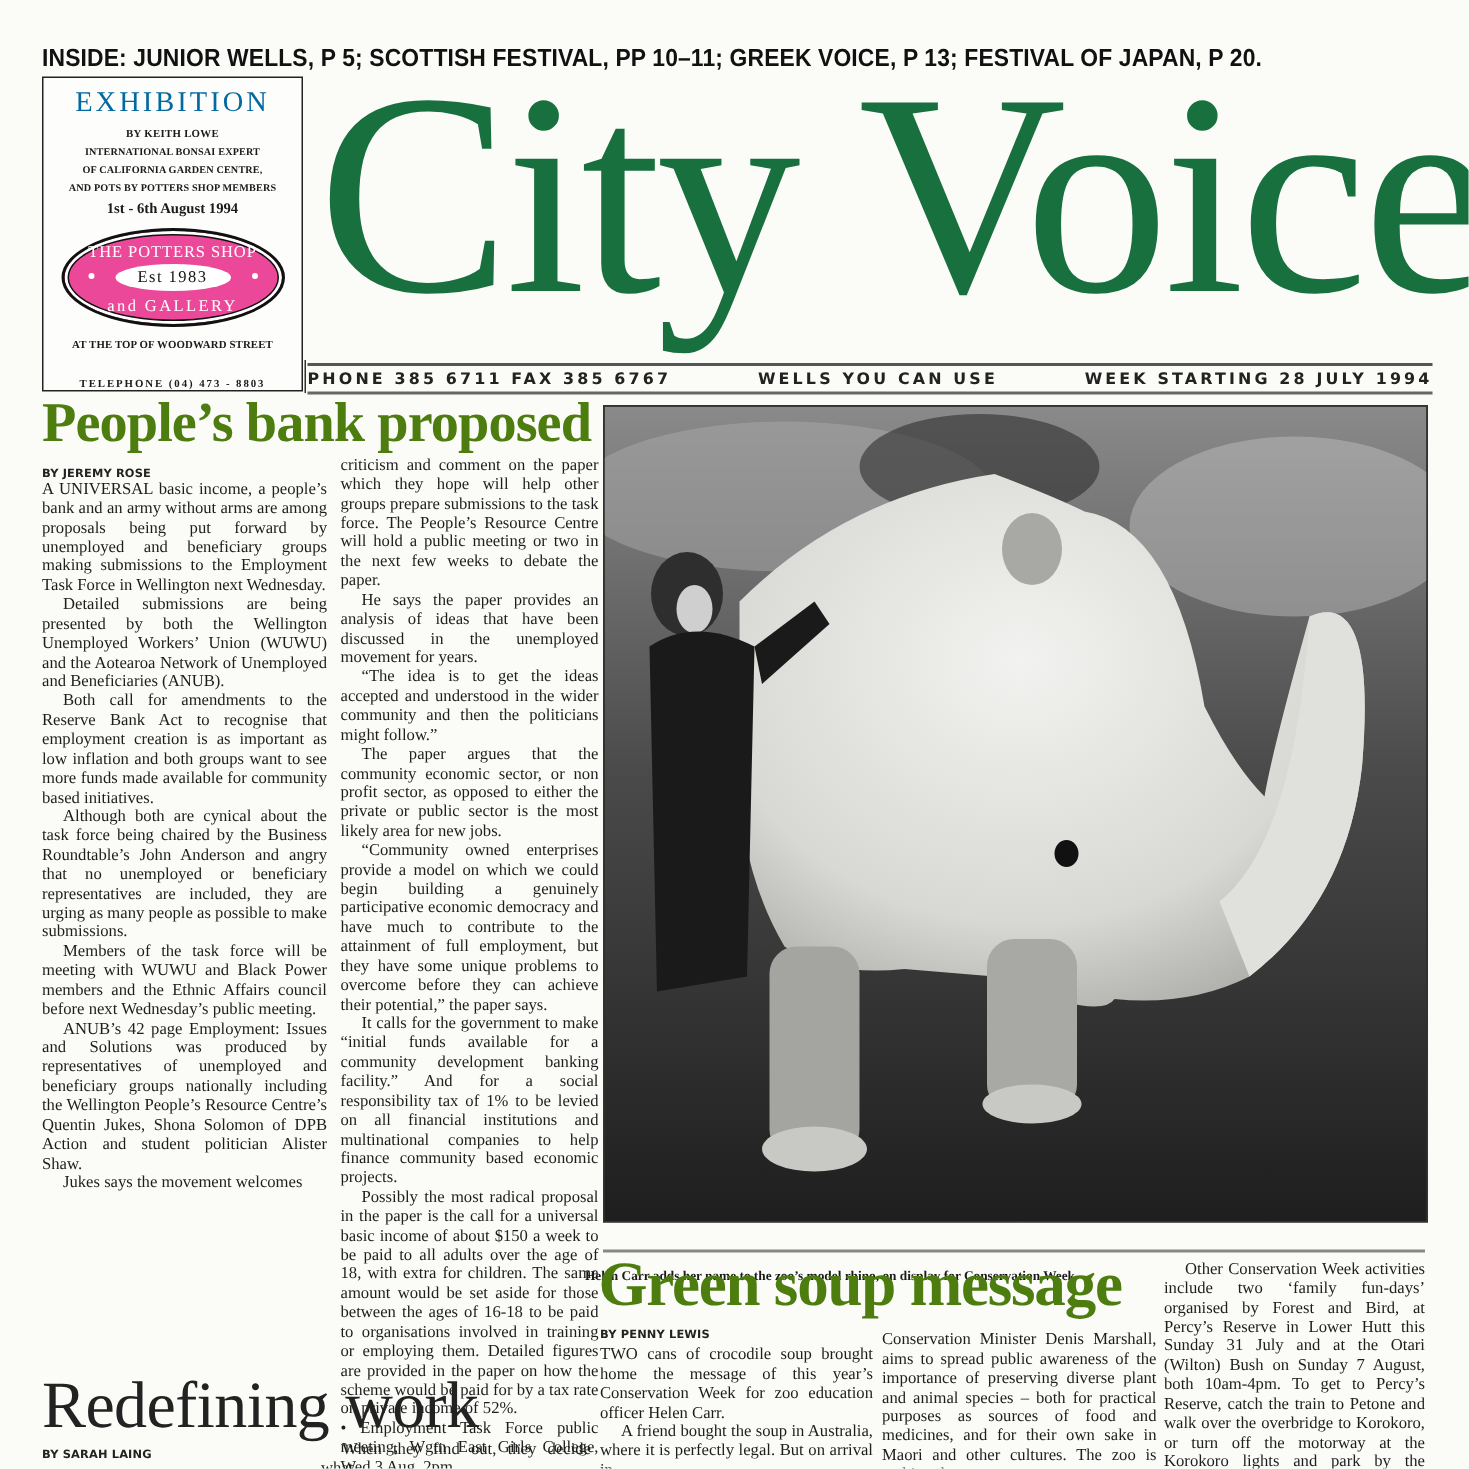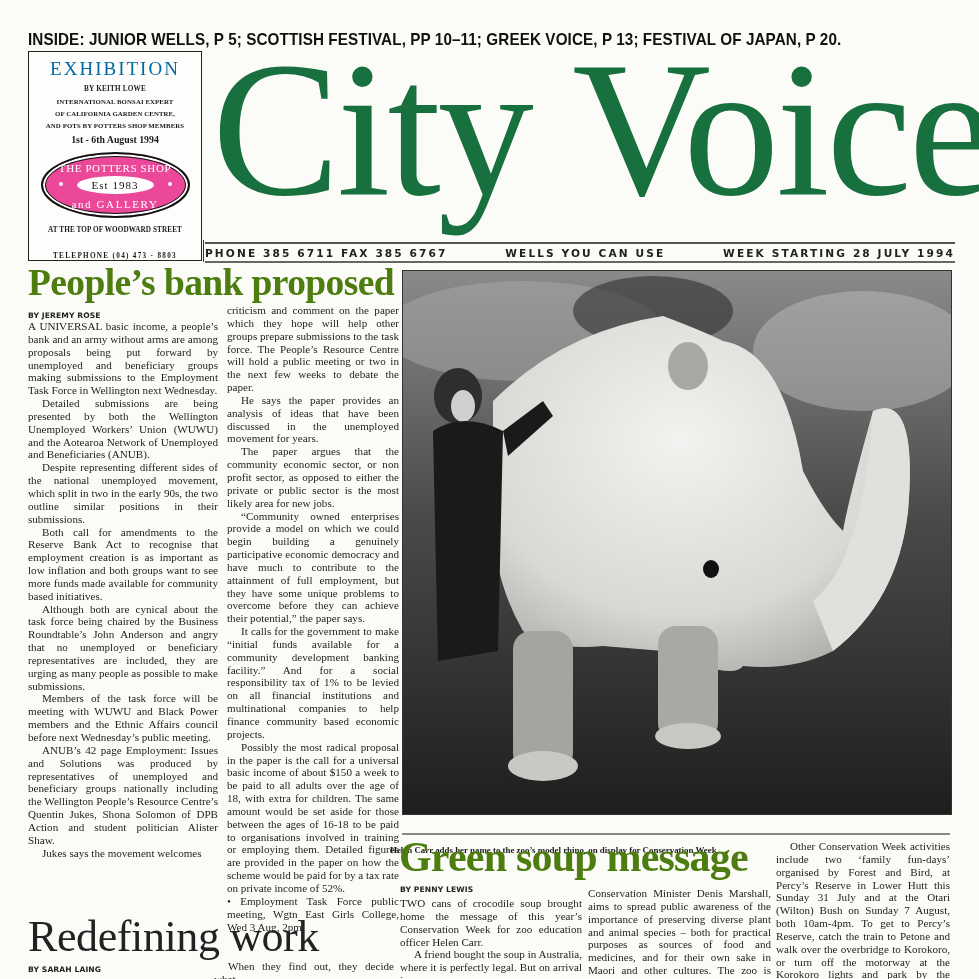--- a/index.html
+++ b/index.html
@@ -84,31 +84,31 @@
   <span>WEEK STARTING 28 JULY 1994</span>
 </div>
 <div class="abs" id="masthead-rule-bot"></div>
 
 <div class="abs headline-bold" id="hl-bank">People’s bank proposed</div>
 <div class="abs byline" id="by-rose">BY JEREMY ROSE</div>
 
 <div class="abs col" id="col1">
   <p class="first">A UNIVERSAL basic income, a people’s bank and an army without arms are among proposals being put forward by unemployed and beneficiary groups making submissions to the Employment Task Force in Wellington next Wednesday.</p>
   <p>Detailed submissions are being presented by both the Wellington Unemployed Workers’ Union (WUWU) and the Aotearoa Network of Unemployed and Beneficiaries (ANUB).</p>
-  <p>Despite representing different sides of the national unemployed movement, which split in two in the early 90s, the two outline similar positions in their submissions.</p>
   <p>Both call for amendments to the Reserve Bank Act to recognise that employment creation is as important as low inflation and both groups want to see more funds made available for community based initiatives.</p>
   <p>Although both are cynical about the task force being chaired by the Business Roundtable’s John Anderson and angry that no unemployed or beneficiary representatives are included, they are urging as many people as possible to make submissions.</p>
   <p>Members of the task force will be meeting with WUWU and Black Power members and the Ethnic Affairs council before next Wednesday’s public meeting.</p>
   <p>ANUB’s 42 page Employment: Issues and Solutions was produced by representatives of unemployed and beneficiary groups nationally including the Wellington People’s Resource Centre’s Quentin Jukes, Shona Solomon of DPB Action and student politician Alister Shaw.</p>
   <p>Jukes says the movement welcomes</p>
 </div>
 
 <div class="abs col" id="col2">
   <p class="first">criticism and comment on the paper which they hope will help other groups prepare submissions to the task force. The People’s Resource Centre will hold a public meeting or two in the next few weeks to debate the paper.</p>
   <p>He says the paper provides an analysis of ideas that have been discussed in the unemployed movement for years.</p>
+  <p>“The idea is to get the ideas accepted and understood in the wider community and then the politicians might follow.”</p>
   <p>The paper argues that the community economic sector, or non profit sector, as opposed to either the private or public sector is the most likely area for new jobs.</p>
   <p>“Community owned enterprises provide a model on which we could begin building a genuinely participative economic democracy and have much to contribute to the attainment of full employment, but they have some unique problems to overcome before they can achieve their potential,” the paper says.</p>
   <p>It calls for the government to make “initial funds available for a community development banking facility.” And for a social responsibility tax of 1% to be levied on all financial institutions and multinational companies to help finance community based economic projects.</p>
   <p>Possibly the most radical proposal in the paper is the call for a universal basic income of about $150 a week to be paid to all adults over the age of 18, with extra for children. The same amount would be set aside for those between the ages of 16-18 to be paid to organisations involved in training or employing them. Detailed figures are provided in the paper on how the scheme would be paid for by a tax rate on private income of 52%.</p>
   <p class="first">• Employment Task Force public meeting, Wgtn East Girls College, Wed 3 Aug, 2pm.</p>
 
 </div>
 
 <div class="abs" id="photo">
   <svg width="548" height="543" viewBox="0 0 548 543">

